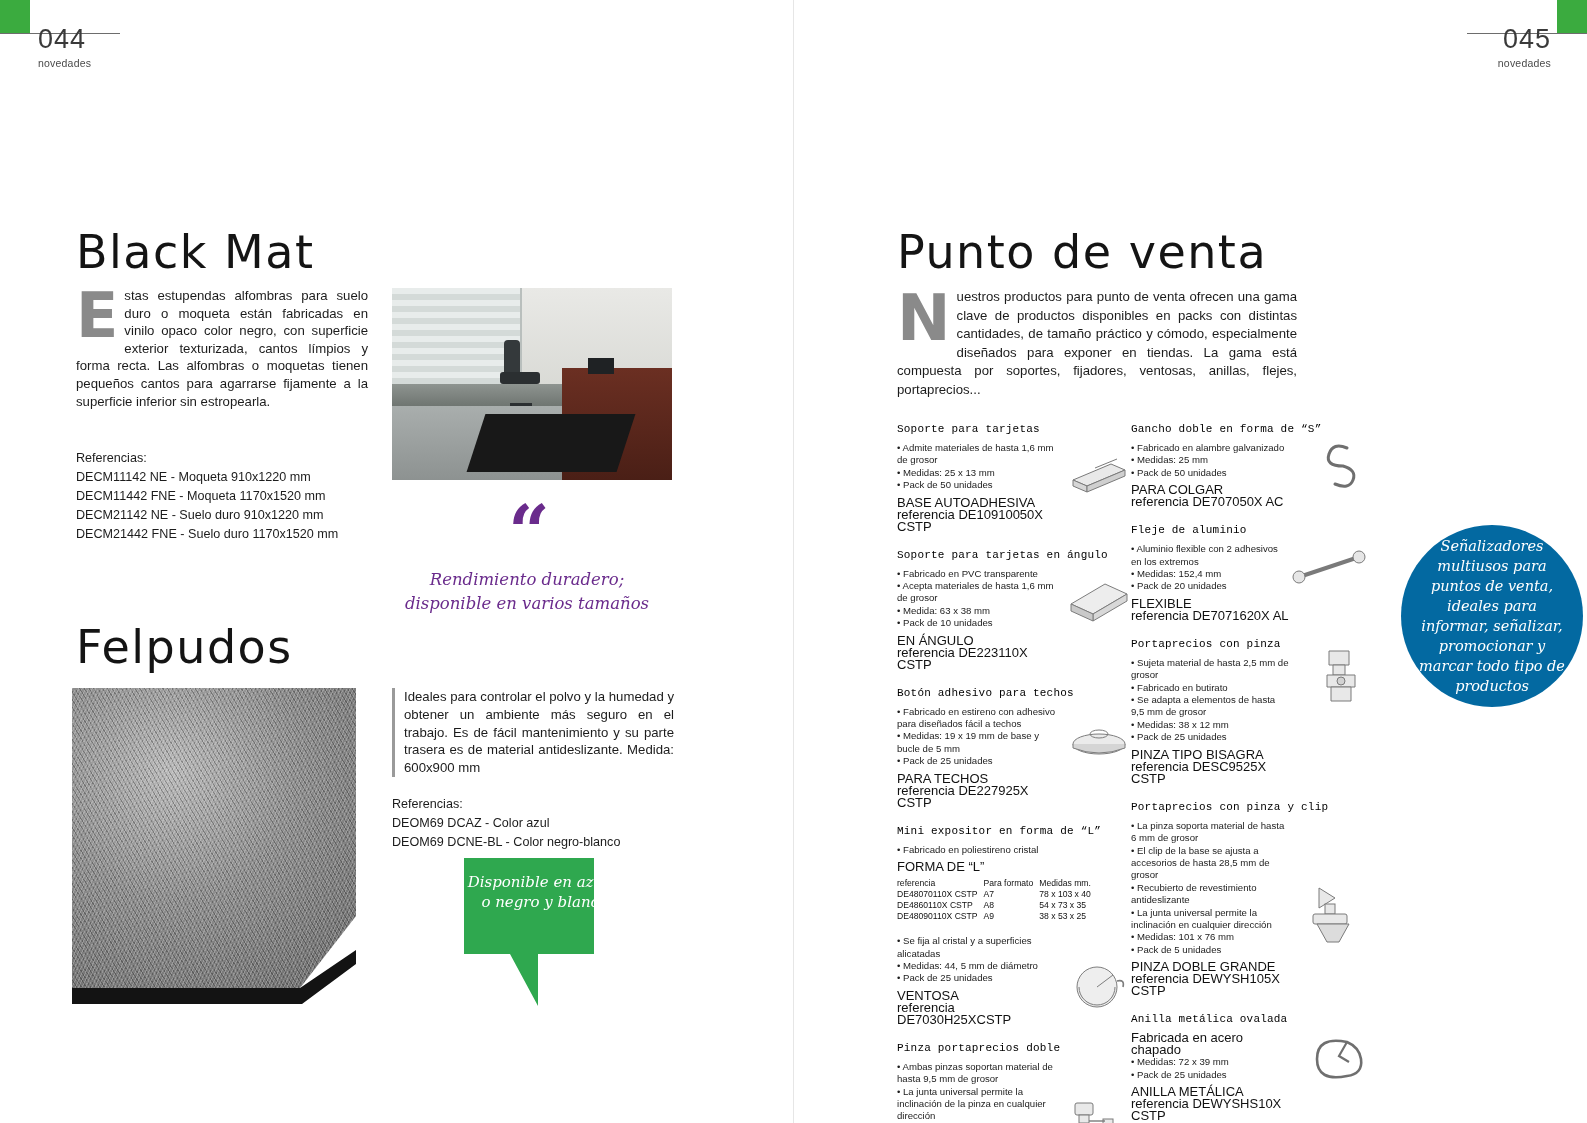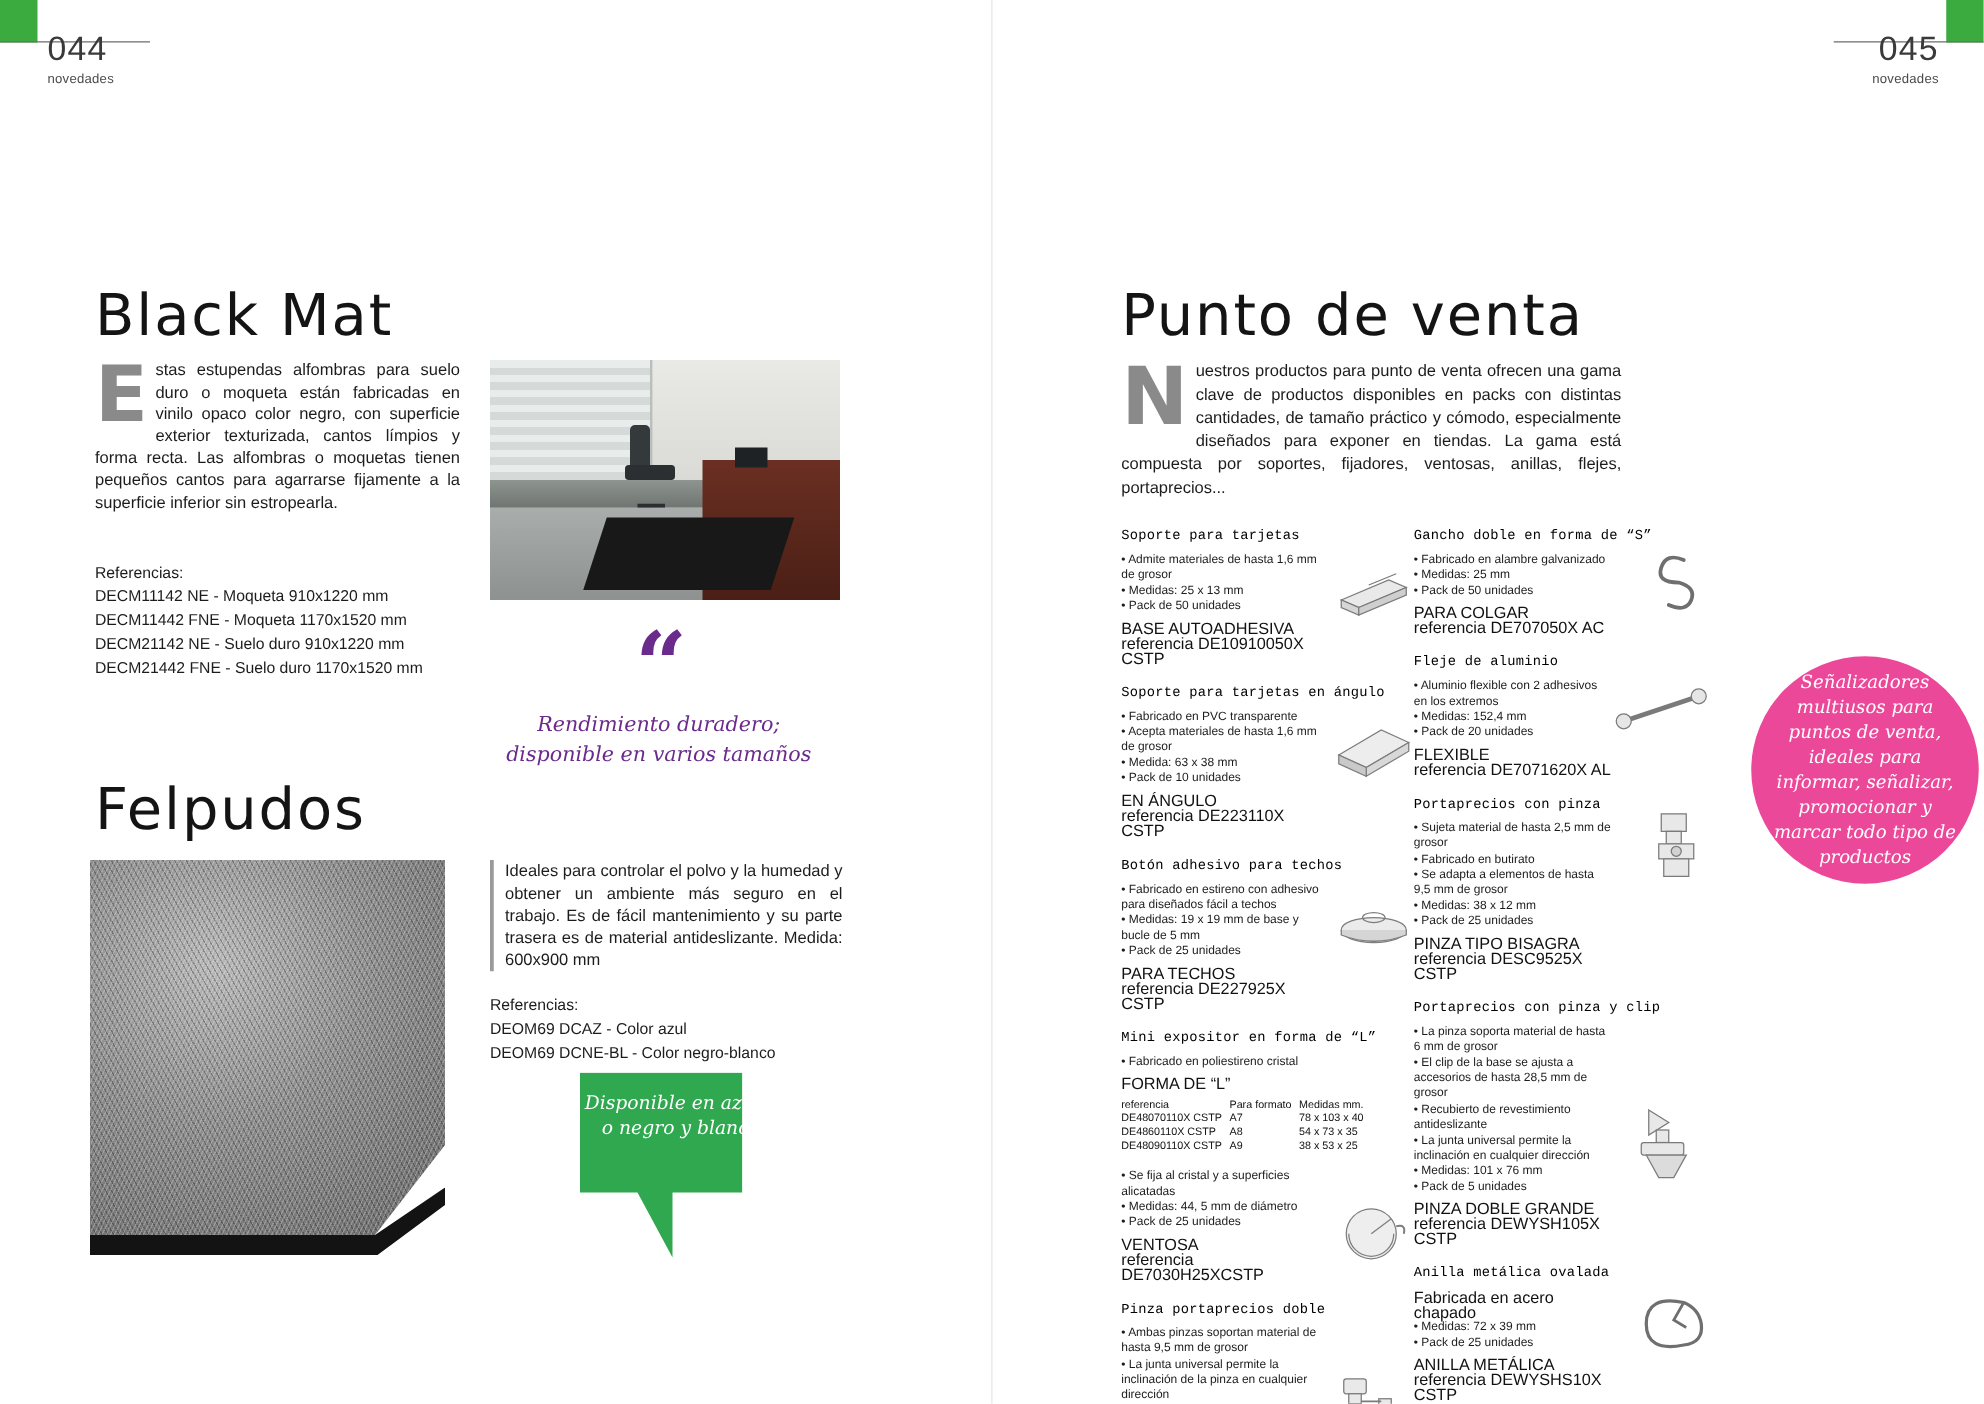--- a/index.html
+++ b/index.html
@@ -188,21 +188,21 @@
   .pdv-title { position: absolute; left: 104px; top: 225px; }
   .pdv-body {
     position: absolute; left: 104px; top: 288px; width: 400px;
     font-size: 13.2px; line-height: 18.6px; text-align: justify; color: #1c1c1c;
   }
   .pdv-body .dropcap { font-size: 64px; line-height: 54px; }
 
   .purple-circle {
     position: absolute; left: 608px; top: 525px; width: 182px; height: 182px;
     border-radius: 50%;
-    background: #ec4899;
+    background: #0369a1;
     display: flex; align-items: center; 
   }
   .purple-circle div {
     font-family: "DejaVu Serif", serif; font-style: italic;
     color: #fff; font-size: 14.5px; line-height: 20px; text-align: center;
     padding: 0 14px;
   }
 
   
   .col { position: absolute; width: 236px; }

